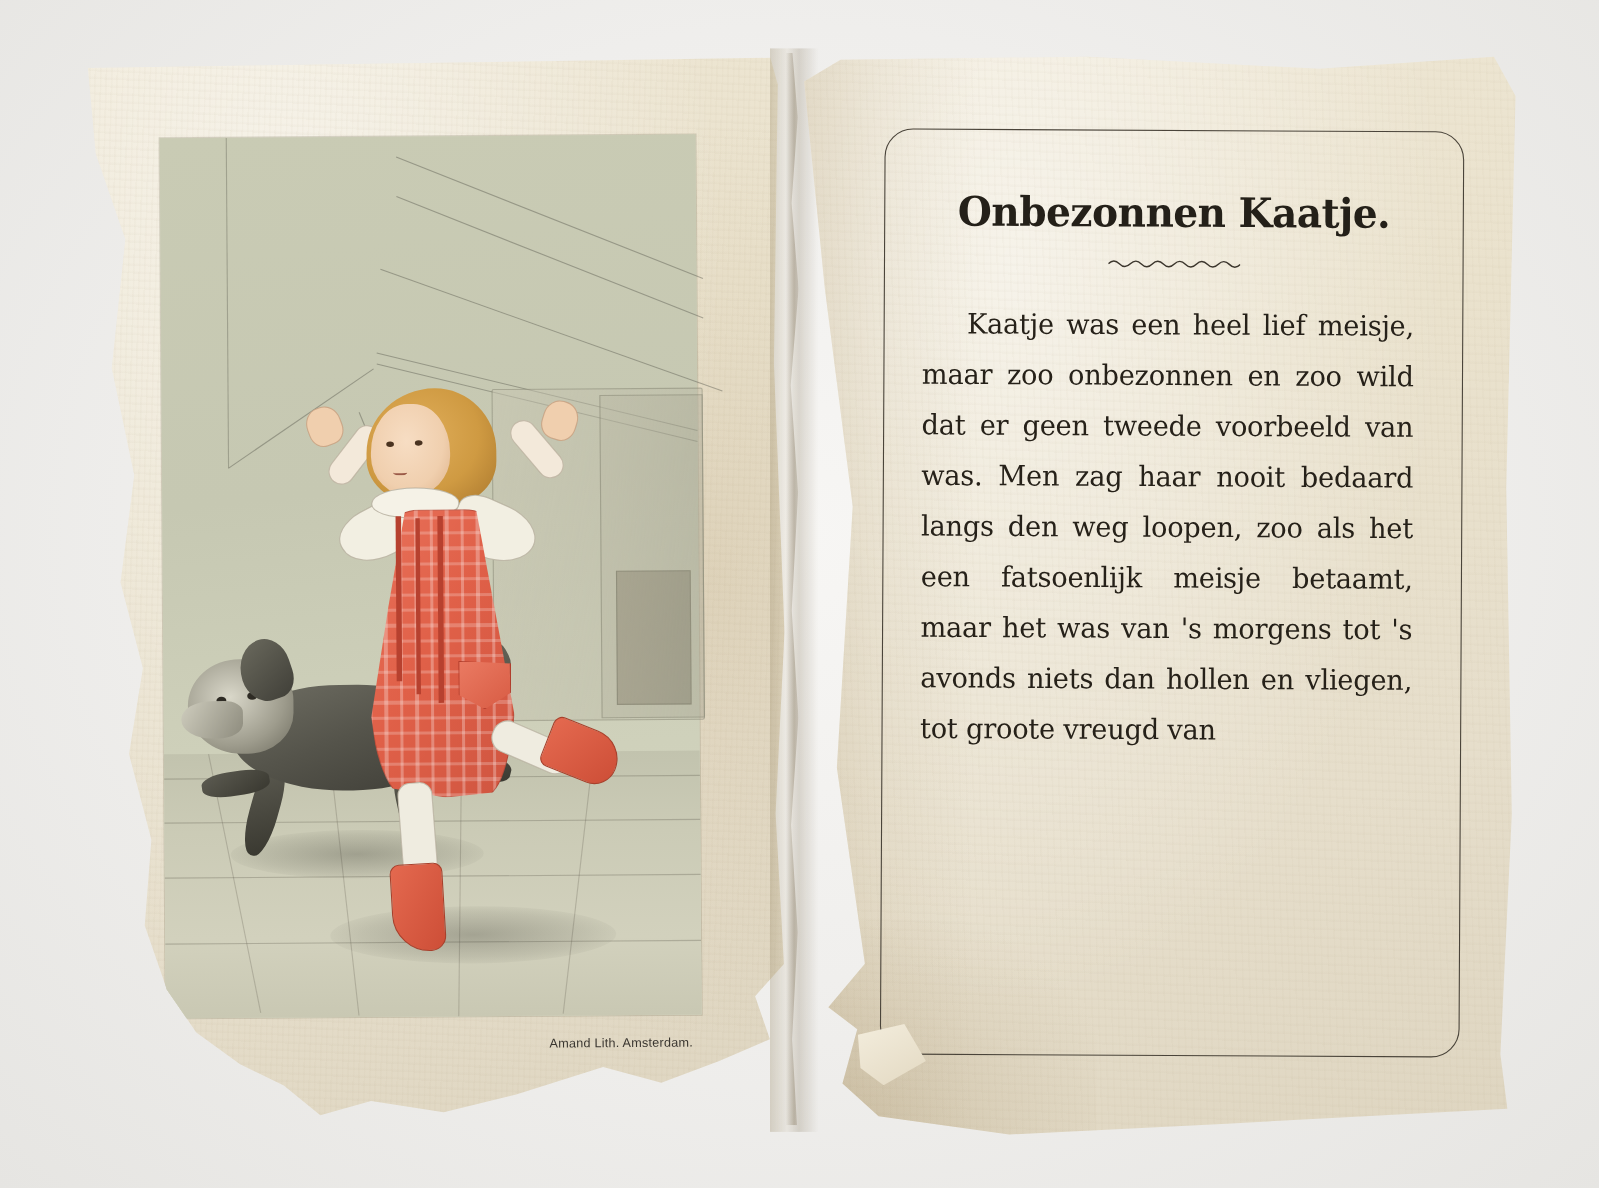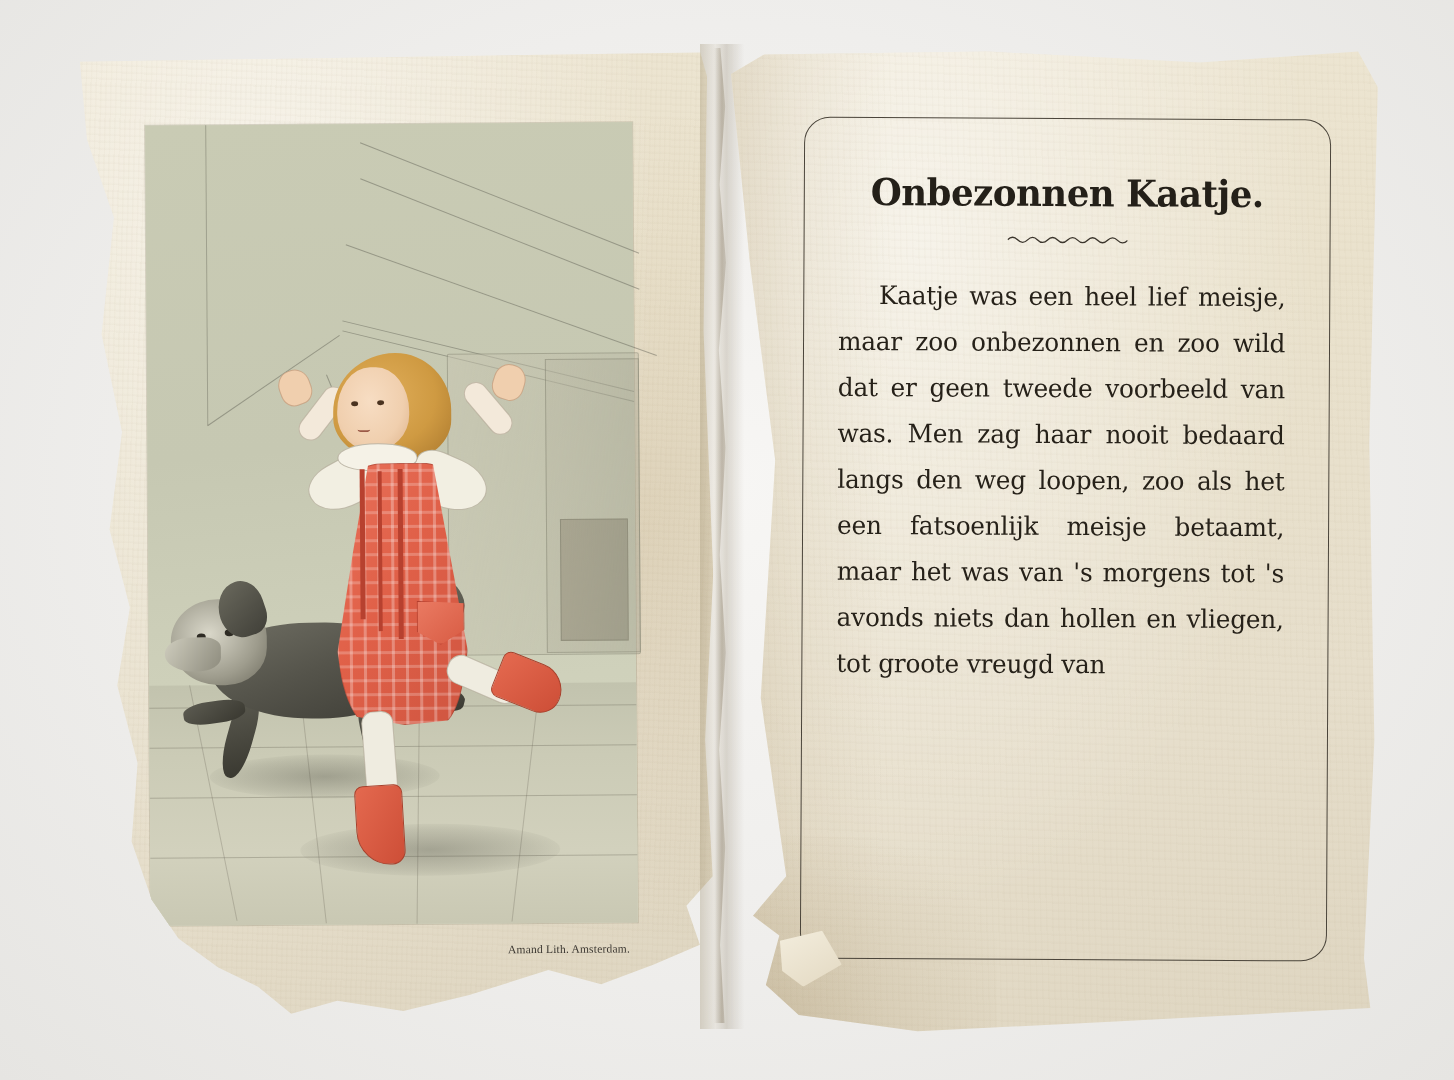--- a/index.html
+++ b/index.html
@@ -177,21 +177,21 @@
   .shadowblob {
     position: absolute;
     background: radial-gradient(ellipse at 50% 50%, rgba(70,70,60,0.33) 0%, rgba(70,70,60,0.12) 55%, rgba(0,0,0,0) 80%);
     border-radius: 50%;
   }
 
   #plate-credit {
     position: absolute;
     right: 8px;
     bottom: -32px;
-    font-family: Liberation Serif, serif;
+    font-family: Liberation Sans, sans-serif;
     font-size: 11.5px;
     letter-spacing: 0.2px;
     color: #3a3630;
     white-space: nowrap;
   }
 
   
   #spine {
     position: absolute;
     left: 700px; top: 44px;

